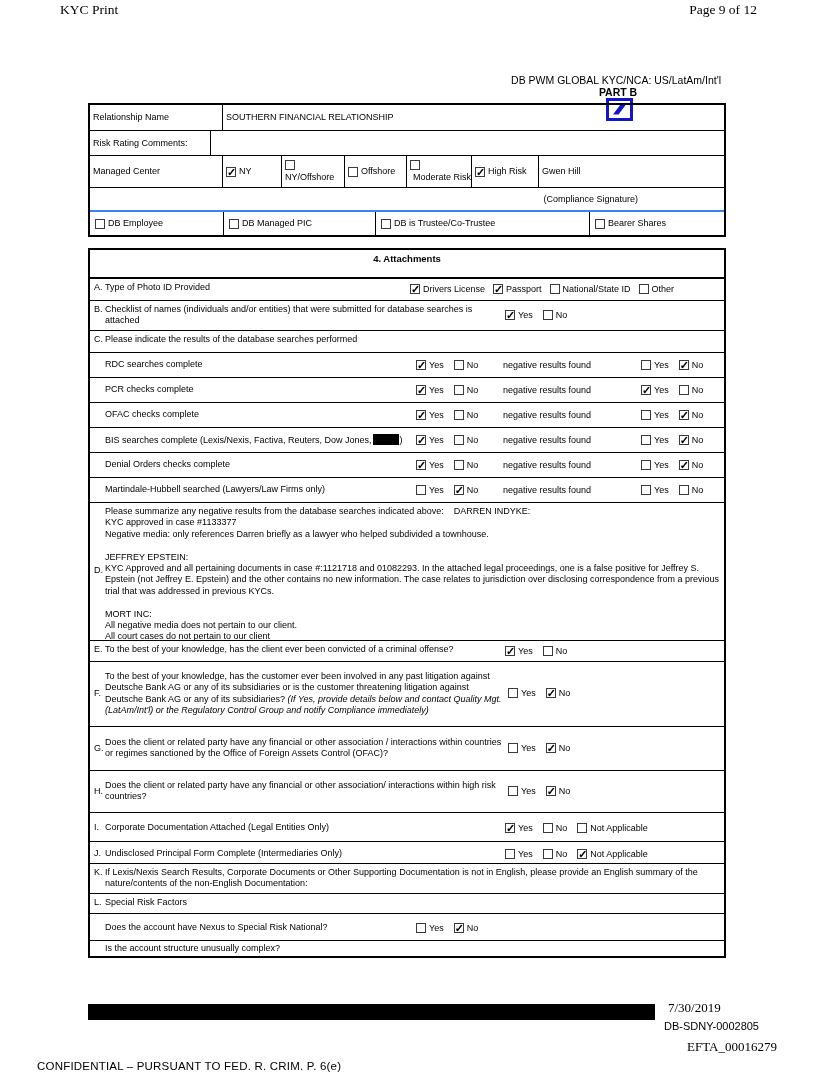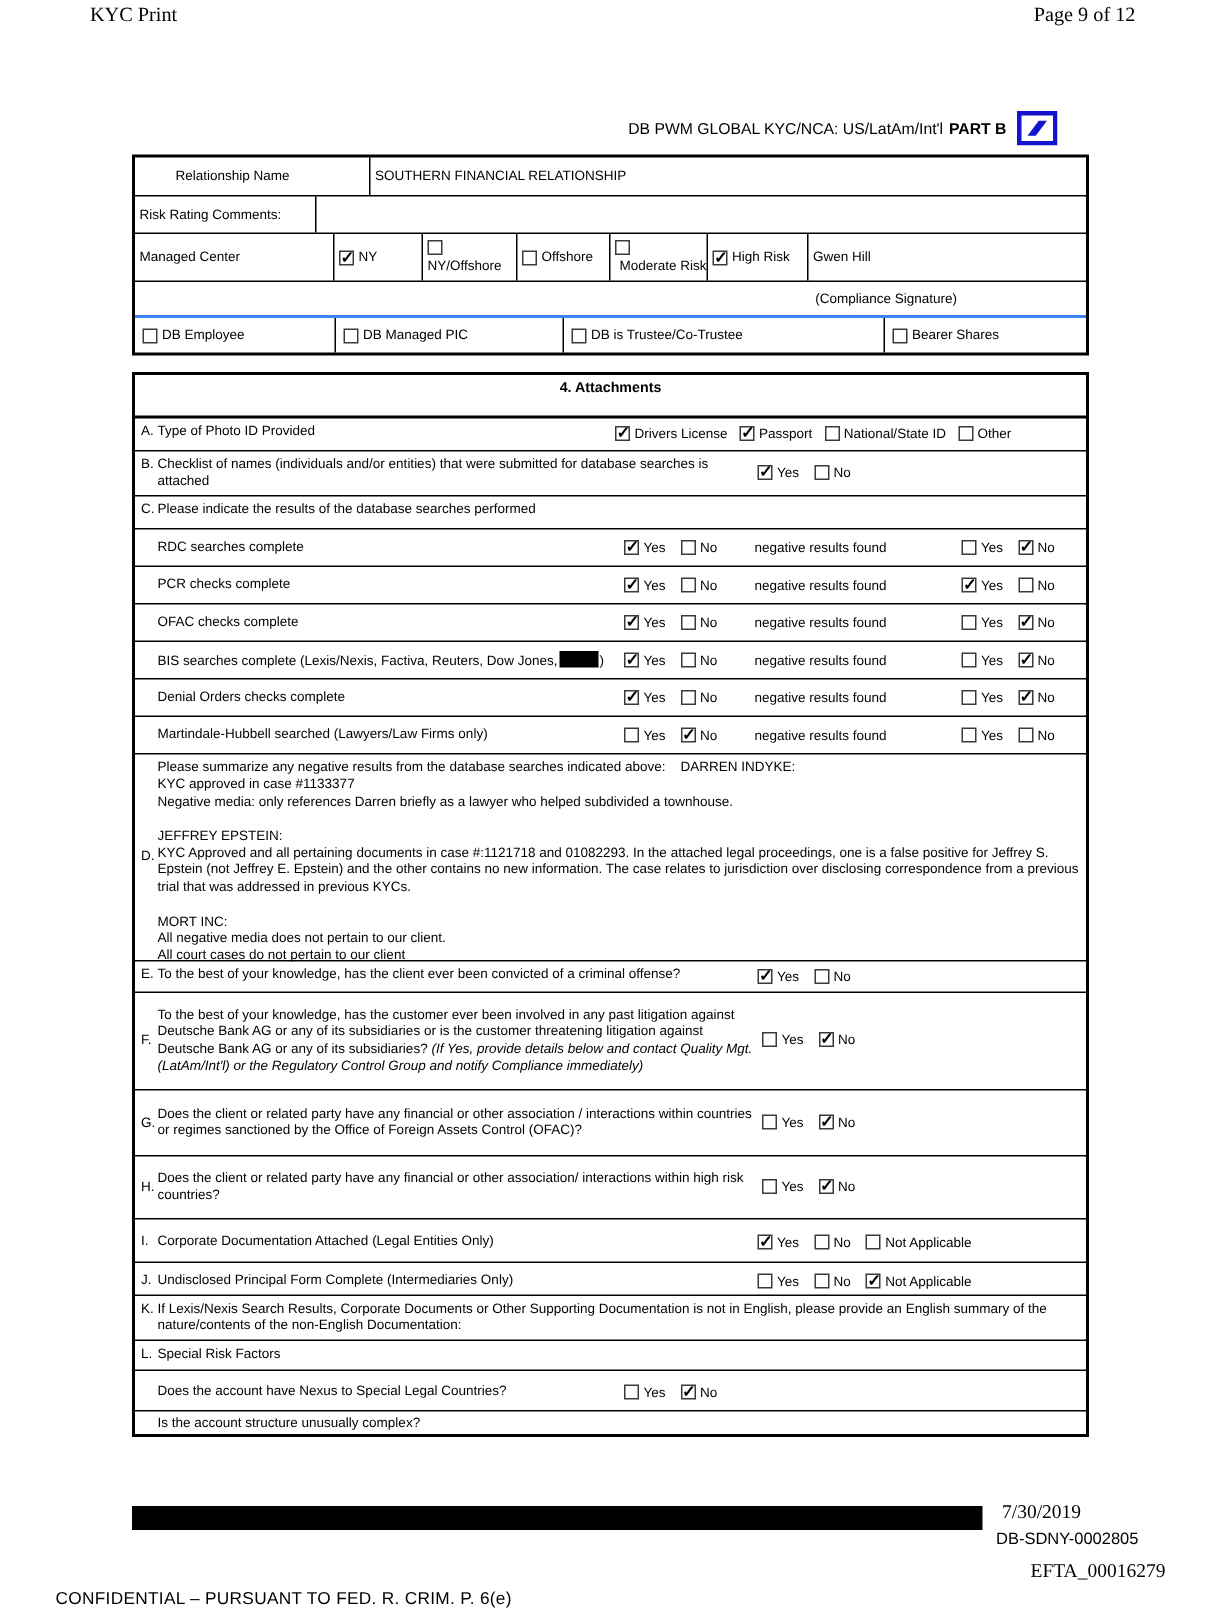--- a/index.html
+++ b/index.html
@@ -8,29 +8,29 @@
     position: relative; width: 816px; height: 1073px; background: #fff;
     font-family: "Liberation Sans", sans-serif; color: #000; overflow: hidden;
   }
   .serif { font-family: "Liberation Serif", serif; }
 
   
   .ph-left  { position: absolute; left: 60px;  top: 2px; font-size: 13.5px; }
   .ph-right { position: absolute; right: 59px; top: 2px; font-size: 13.5px; }
 
   
-  .titleline { position: absolute; top: 74px; right: 111px; display: flex; align-items: center; }
+  .titleline { position: absolute; top: 74px; right: 95px; display: flex; align-items: center; flex-direction: column; }
   .titletext { font-size: 10.5px; }
   .partb { font-weight: bold; margin-left: 4px; font-size: 10.5px; }
   .dblogo { margin-left: 7px; display: block; }
 
   
   .table1 { position: absolute; left: 88px; top: 103px; width: 638px; border: 2px solid #000; }
   .t1row { display: flex; border-top: 1px solid #000; position: relative; }
-  .t1row:first-child { border-top: none; margin-left: 24px; }
+  .t1row:first-child { border-top: none; }
   .cell { border-right: 1px solid #000; padding: 2px 3px; font-size: 9px; line-height: 10.5px; }
   .cell:last-child { border-right: none; }
   .cell.nb { border-right: none; }
   .vmid { display: flex; align-items: center; }
   .flagsrow { border-top: 2px solid #3b82f6; }
 
   
   .cb {
     width: 10px; height: 10px; border: 1px solid #3a3a3a; background: #fff;
     display: inline-block; flex: none; font-size: 11px; line-height: 8px;
@@ -362,21 +362,21 @@
       <span class="letter">K.</span>
       <div class="rlabel" style="width:614px">If Lexis/Nexis Search Results, Corporate Documents or Other Supporting Documentation is not in English, please provide an English summary of the nature/contents of the non-English Documentation:</div>
     </div>
 
     <div class="arow" style="height:20px">
       <span class="letter">L.</span>
       <div class="rlabel">Special Risk Factors</div>
     </div>
 
     <div class="arow" style="height:27px">
-      <div class="rlabel indent" style="padding-top:8px">Does the account have Nexus to Special Legal Countries?</div>
+      <div class="rlabel indent" style="padding-top:8px">Does the account have Nexus to Special Risk National?</div>
       <div class="grp" style="left:326px; top:9px">
         <span class="cb"></span>
         <span class="cbl">Yes</span>
         <span class="cb checked">✓</span>
         <span class="cbl">No</span>
       </div>
     </div>
 
     <div class="arow" style="height:16px; overflow:hidden">
       <div class="rlabel indent" style="padding-top:2px">Is the account structure unusually complex?</div>

